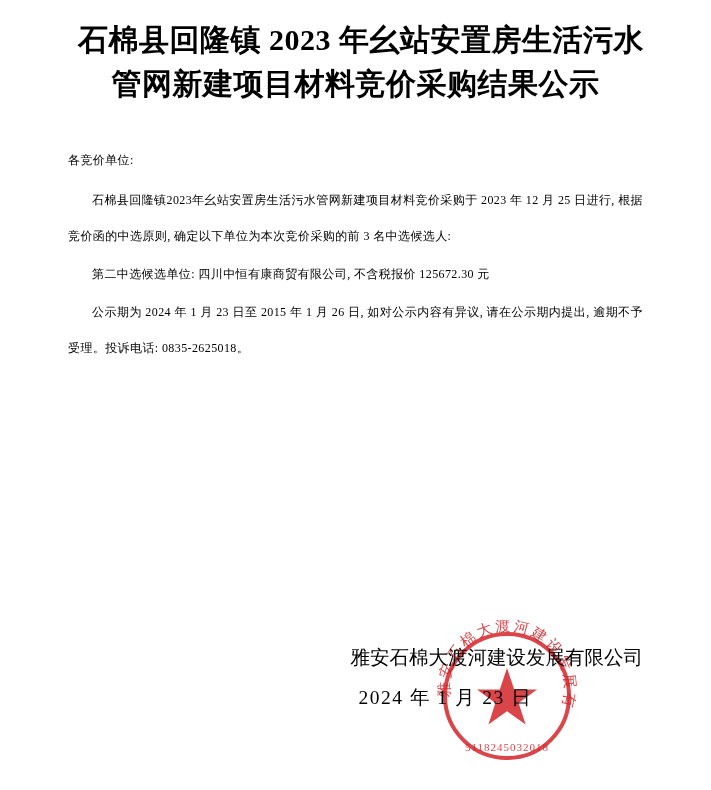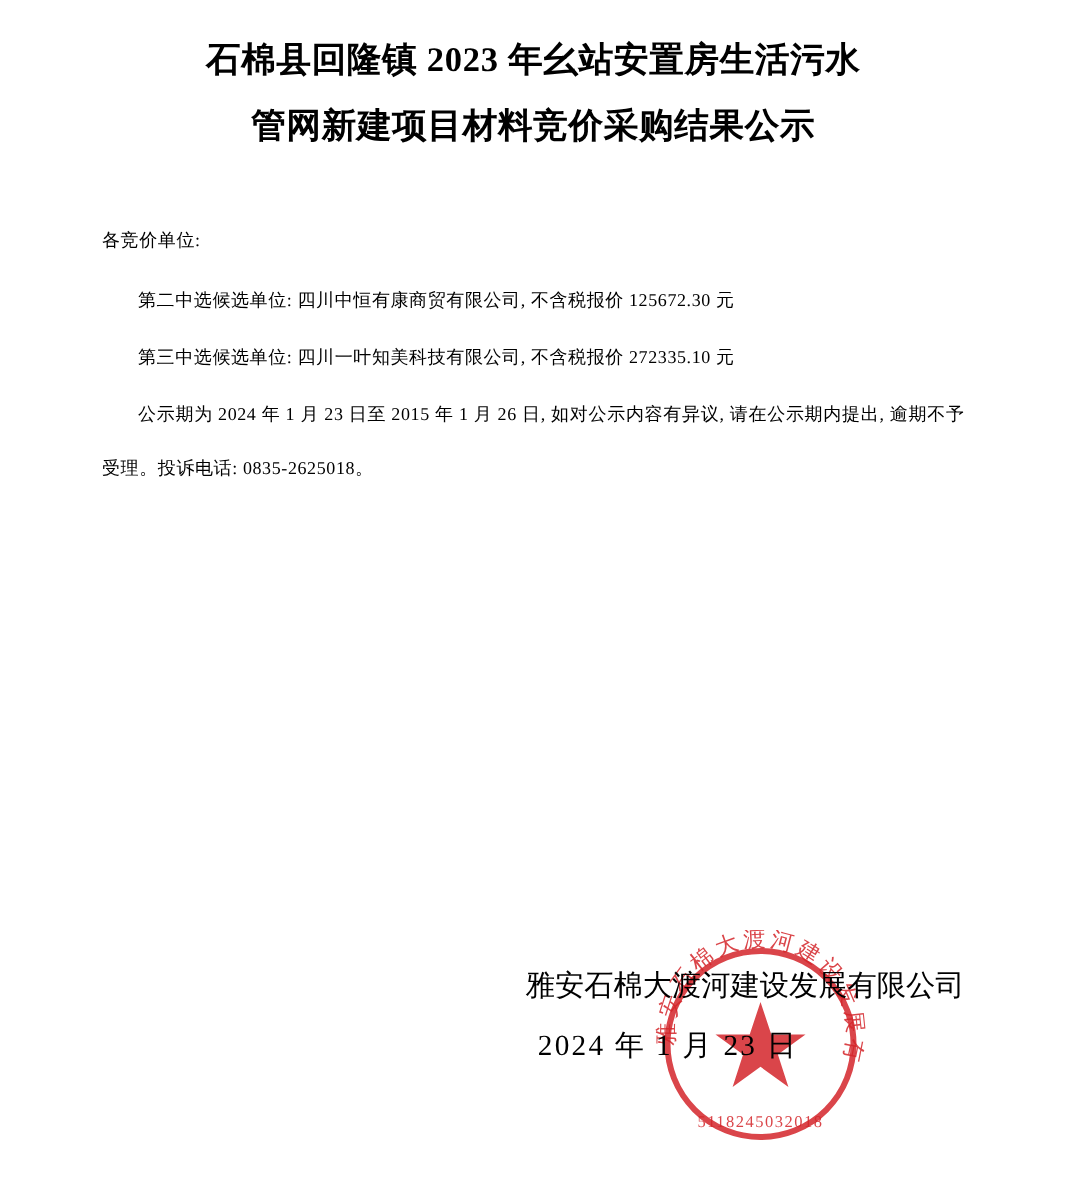--- a/index.html
+++ b/index.html
@@ -17,21 +17,21 @@
   }
   .page {
     position: relative;
     width: 711px;
     height: 790px;
     box-sizing: border-box;
     padding: 0 68px;
   }
   .doc-title {
     text-align: center;
-    font-size: 23px;
+    font-size: 30px;
     font-weight: bold;
     line-height: 44px;
     letter-spacing: 0.5px;
     padding-top: 18px;
     margin: 0 10px;
   }
   .doc-title .line {
     display: block;
     white-space: nowrap;
   }
@@ -96,22 +96,22 @@
 
 <div class="page">
 
   <div class="doc-title">
     <span class="line">石棉县回隆镇 2023 年幺站安置房生活污水</span>
     <span class="line">管网新建项目材料竞价采购结果公示</span>
   </div>
 
   <div class="body-text">
     <p class="para salutation">各竞价单位:</p>
+    <p class="para indent">石棉县回隆镇2023年幺站安置房生活污水管网新建项目材料竞价采购于 2023 年 12 月 25 日进行, 根据竞价函的中选原则, 确定以下单位为本次竞价采购的前 3 名中选候选人:</p>
     <p class="para indent">第二中选候选单位: 四川中恒有康商贸有限公司, 不含税报价 125672.30 元</p>
-    <p class="para indent">第三中选候选单位: 四川一叶知美科技有限公司, 不含税报价 272335.10 元</p>
     <p class="para indent">公示期为 2024 年 1 月 23 日至 2015 年 1 月 26 日, 如对公示内容有异议, 请在公示期内提出, 逾期不予受理。投诉电话: 0835-2625018。</p>
   </div>
 
   <div class="seal">
     <svg width="152" height="152" viewBox="0 0 152 152" xmlns="http://www.w3.org/2000/svg">
       <defs>
         <path id="ringPath" d="M 76,76 m 0,-57 a 57,57 0 1,1 -0.1,0"></path>
         <path id="ringPathArc" d="M 22,90 A 58,58 0 1 1 130,90"></path>
       </defs>
       <circle cx="76" cy="76" r="62" fill="none" stroke="#d4252a" stroke-width="4" opacity="0.85"></circle>

